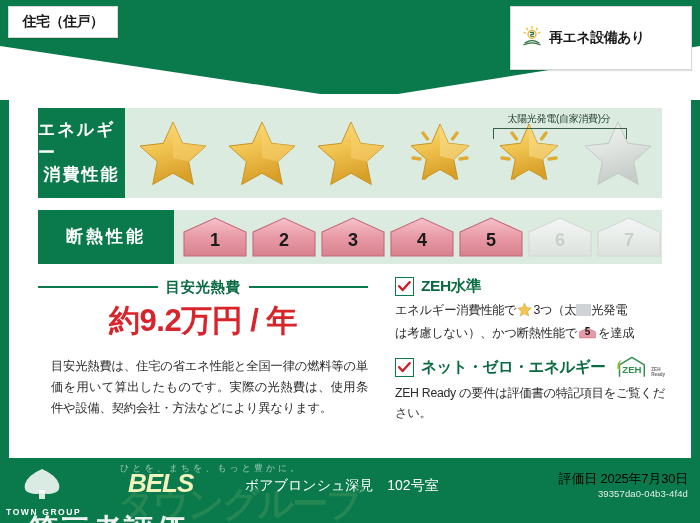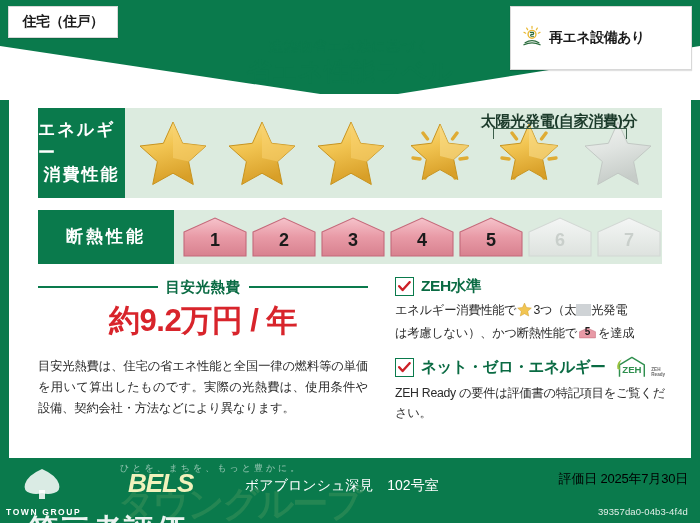--- a/index.html
+++ b/index.html
@@ -61,21 +61,21 @@
   
   .stars{display:flex;align-items:center;gap:1px;position:relative;}
   .star-cell{position:relative;width:88px;height:78px;display:flex;align-items:center;justify-content:center;}
   .star-cell svg{display:block;}
 
   .solar-bracket{
     position:absolute;left:354px;top:6px;width:160px;height:34px;z-index:4;pointer-events:none;
   }
   .solar-bracket .bk-label{
     position:absolute;left:0;top:-2px;width:160px;text-align:center;
-    font-size:15px;font-weight:bold;color:#1b3a2a;letter-spacing:-0.3px;white-space:nowrap;
+    font-size:10px;font-weight:normal;color:#1b3a2a;letter-spacing:-0.3px;white-space:nowrap;
   }
   .solar-bracket .bk-line{
     position:absolute;left:14px;top:14px;width:132px;height:10px;
     border:1.4px solid #3b5e4a;border-bottom:none;
   }
 
   
   .houses{display:flex;align-items:center;gap:3px;}
   .house{position:relative;width:66px;height:42px;display:flex;align-items:flex-end;justify-content:center;}
   .house svg{position:absolute;left:0;top:0;}
@@ -90,21 +90,21 @@
   .cost-col{position:absolute;left:29px;top:182px;width:330px;}
   .cost-head{position:relative;height:22px;display:flex;align-items:center;justify-content:center;gap:8px;}
   .cost-head .hline{flex:1;height:1.5px;background:#0a7a4c;}
   .cost-head .htxt{font-size:14.5px;font-weight:bold;color:#0a6b43;letter-spacing:0.5px;white-space:nowrap;}
   .cost-value{
     text-align:center;font-size:31px;font-weight:bold;color:#d8242b;
     letter-spacing:-0.5px;margin-top:6px;line-height:1.1;
   }
   .cost-note{
     margin-top:18px;font-size:12.3px;color:#2a2a2a;line-height:1.72;
-    letter-spacing:-0.2px;text-align:justify;
+    letter-spacing:-0.2px;text-align:justify;margin-left:13px;
   }
 
   .zeh-col{position:absolute;left:386px;top:182px;width:278px;}
   .zeh-block{margin-bottom:11px;}
   .zeh-title{display:flex;align-items:center;gap:7px;}
   .chk{
     width:17px;height:17px;border:1.6px solid #0a7a4c;background:#fff;
     display:flex;align-items:center;justify-content:center;flex:0 0 auto;
   }
   .zeh-title .t{font-size:15.5px;font-weight:bold;color:#0a6b43;letter-spacing:-0.4px;white-space:nowrap;}
@@ -122,21 +122,21 @@
   .zeh-logo .ready{font-size:4.6px;line-height:1.05;color:#6b6b6b;font-weight:bold;padding-bottom:3px;}
 
   
   .bottombar{position:absolute;left:0;top:458px;width:700px;height:65px;background:#0a7a4c;overflow:hidden;}
   .bldg-name{
     position:absolute;left:245px;top:477px;font-size:14px;color:#ffffff;font-weight:normal;letter-spacing:0px;
     z-index:6;white-space:nowrap;
   }
   .eval-wrap{position:absolute;right:12px;top:470px;text-align:right;z-index:6;}
   .eval-date{font-size:13px;color:#000000;letter-spacing:-0.2px;white-space:nowrap;}
-  .eval-id{font-size:9.5px;color:#e2efe8;margin-top:18px;letter-spacing:0.1px;white-space:nowrap;}
+  .eval-id{font-size:9.5px;color:#e2efe8;margin-top:0;letter-spacing:0.1px;white-space:nowrap;}
 
   
   .wm{position:absolute;z-index:8;pointer-events:none;}
   .wm-town{left:6px;top:466px;}
   .wm-town .tg-txt{font-size:8.5px;letter-spacing:1.6px;color:#ffffff;font-weight:bold;margin-top:1px;}
   .wm-eval{
     left:28px;top:470px;font-size:30px;font-weight:bold;color:#ffffff;letter-spacing:2px;
     opacity:.92;white-space:nowrap;margin-top:40px;
   }
   .wm-bels{

